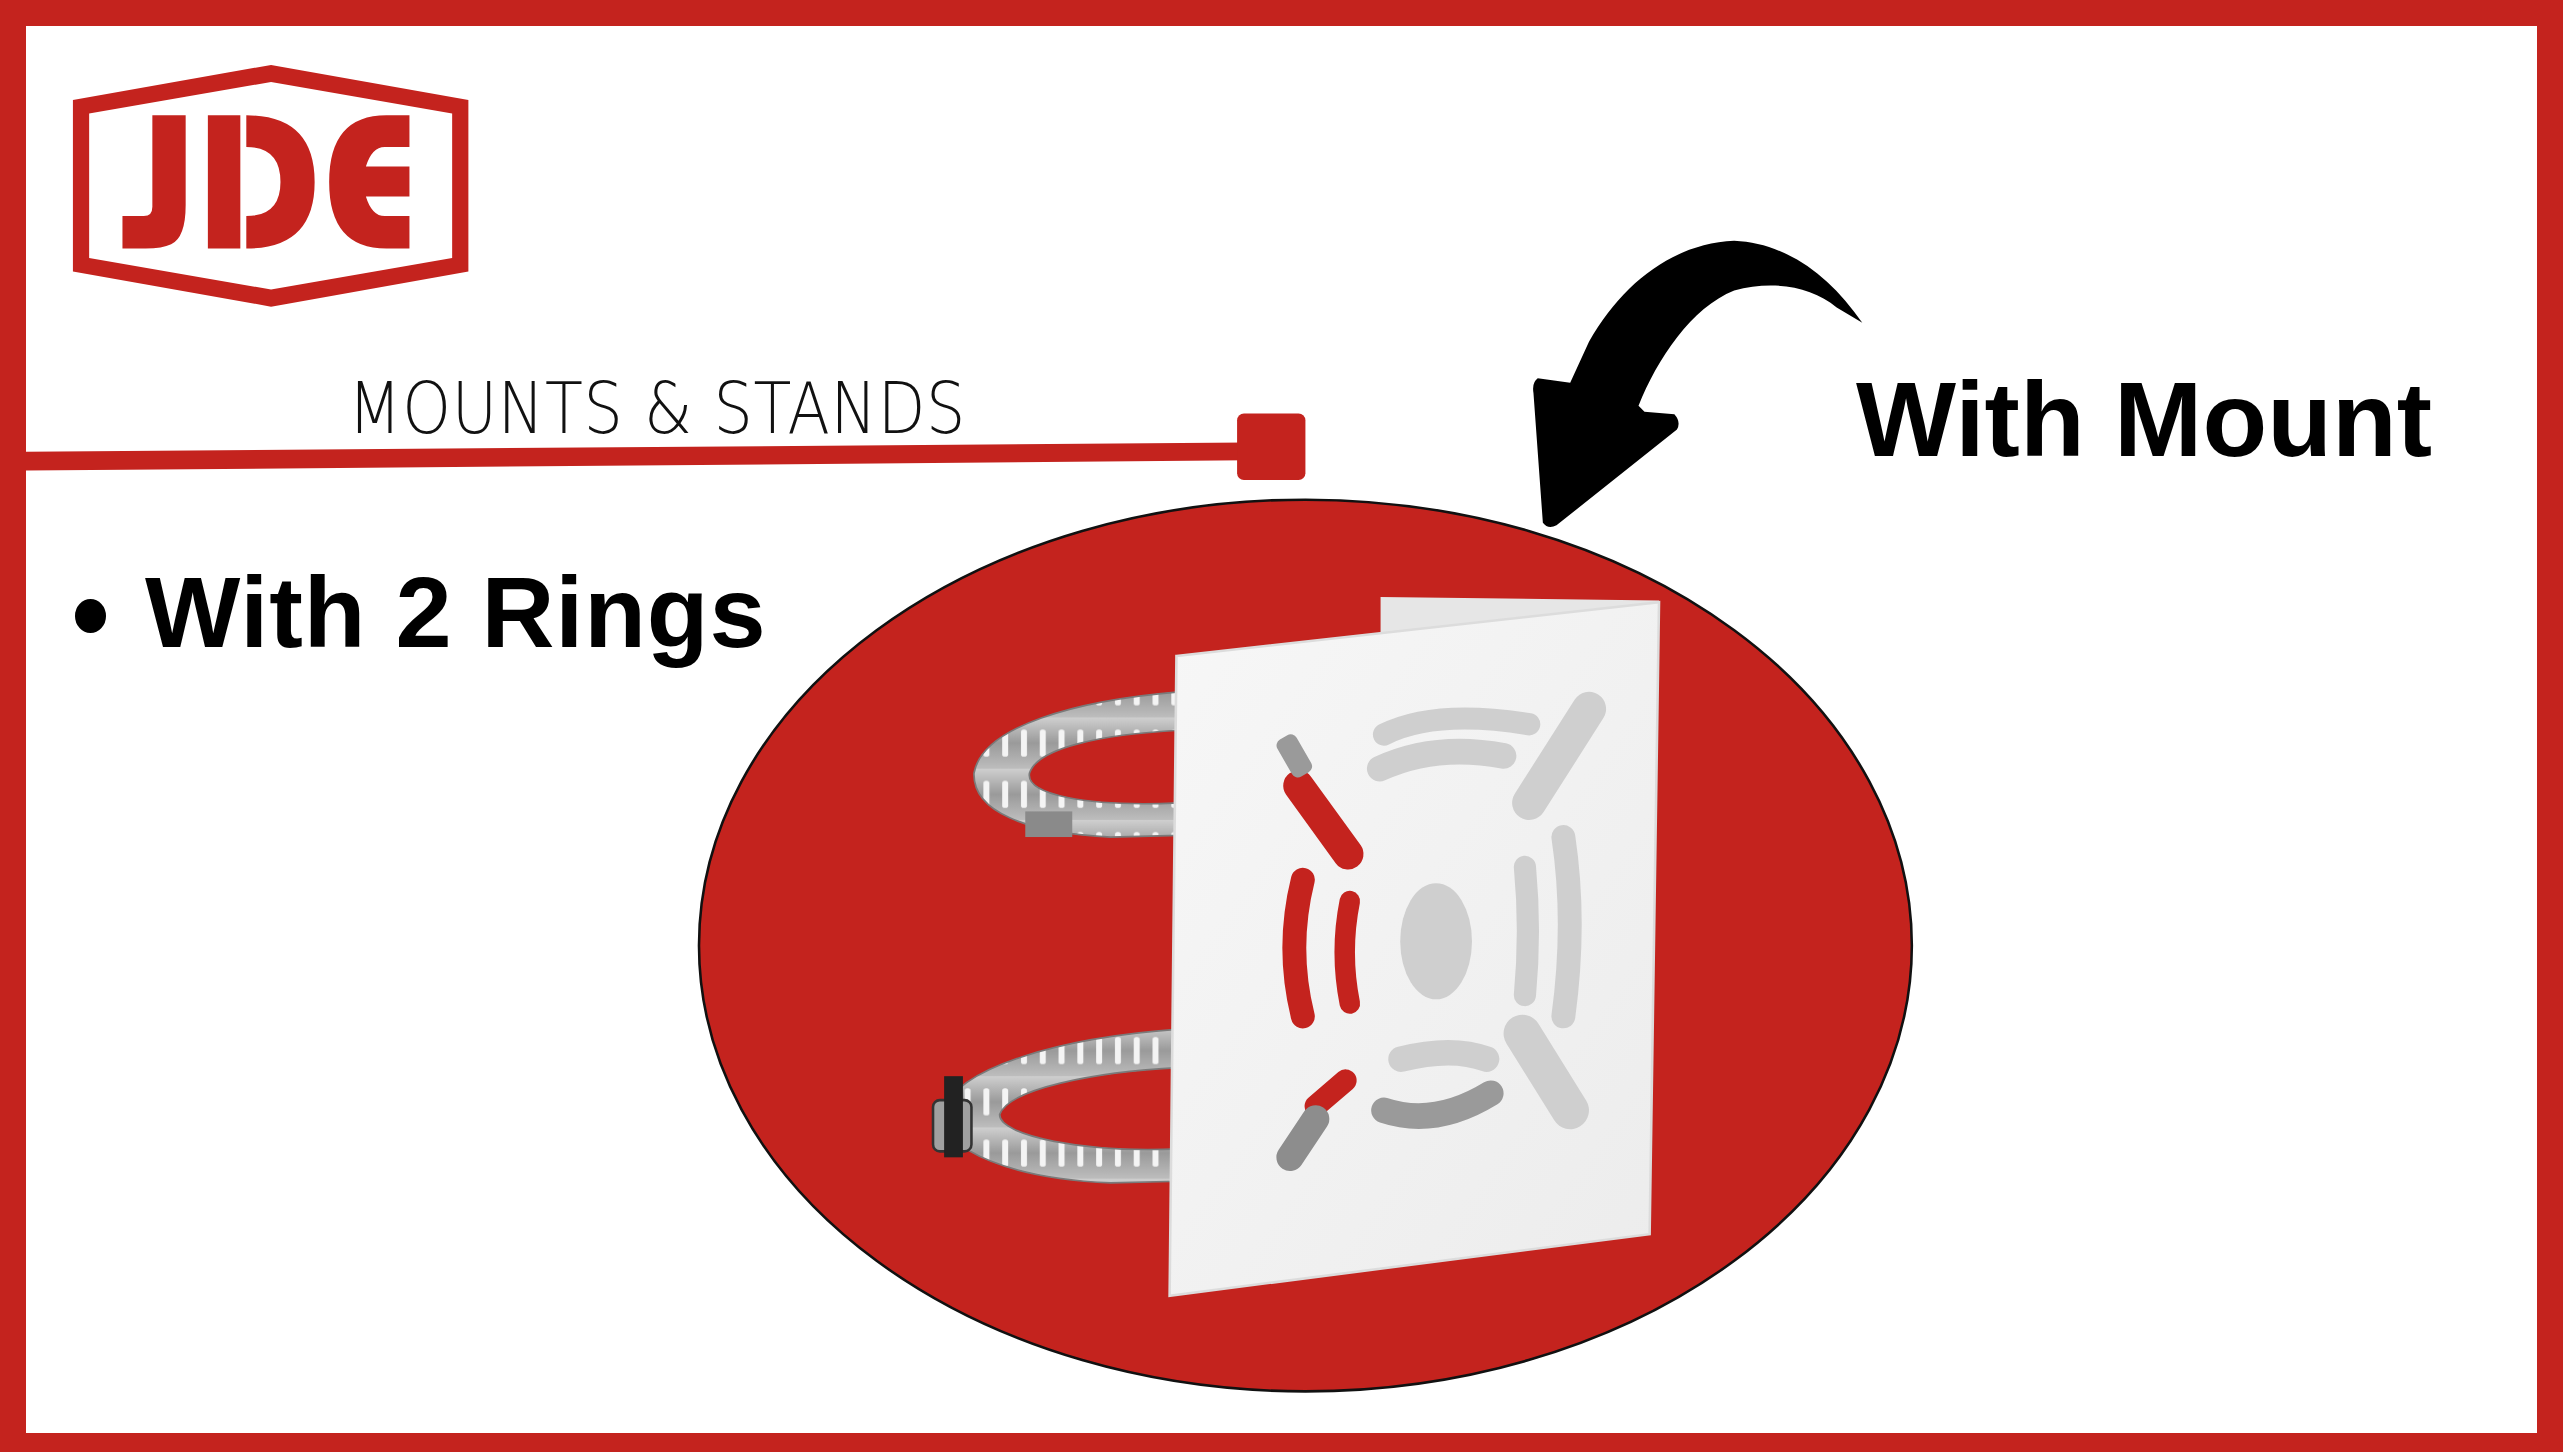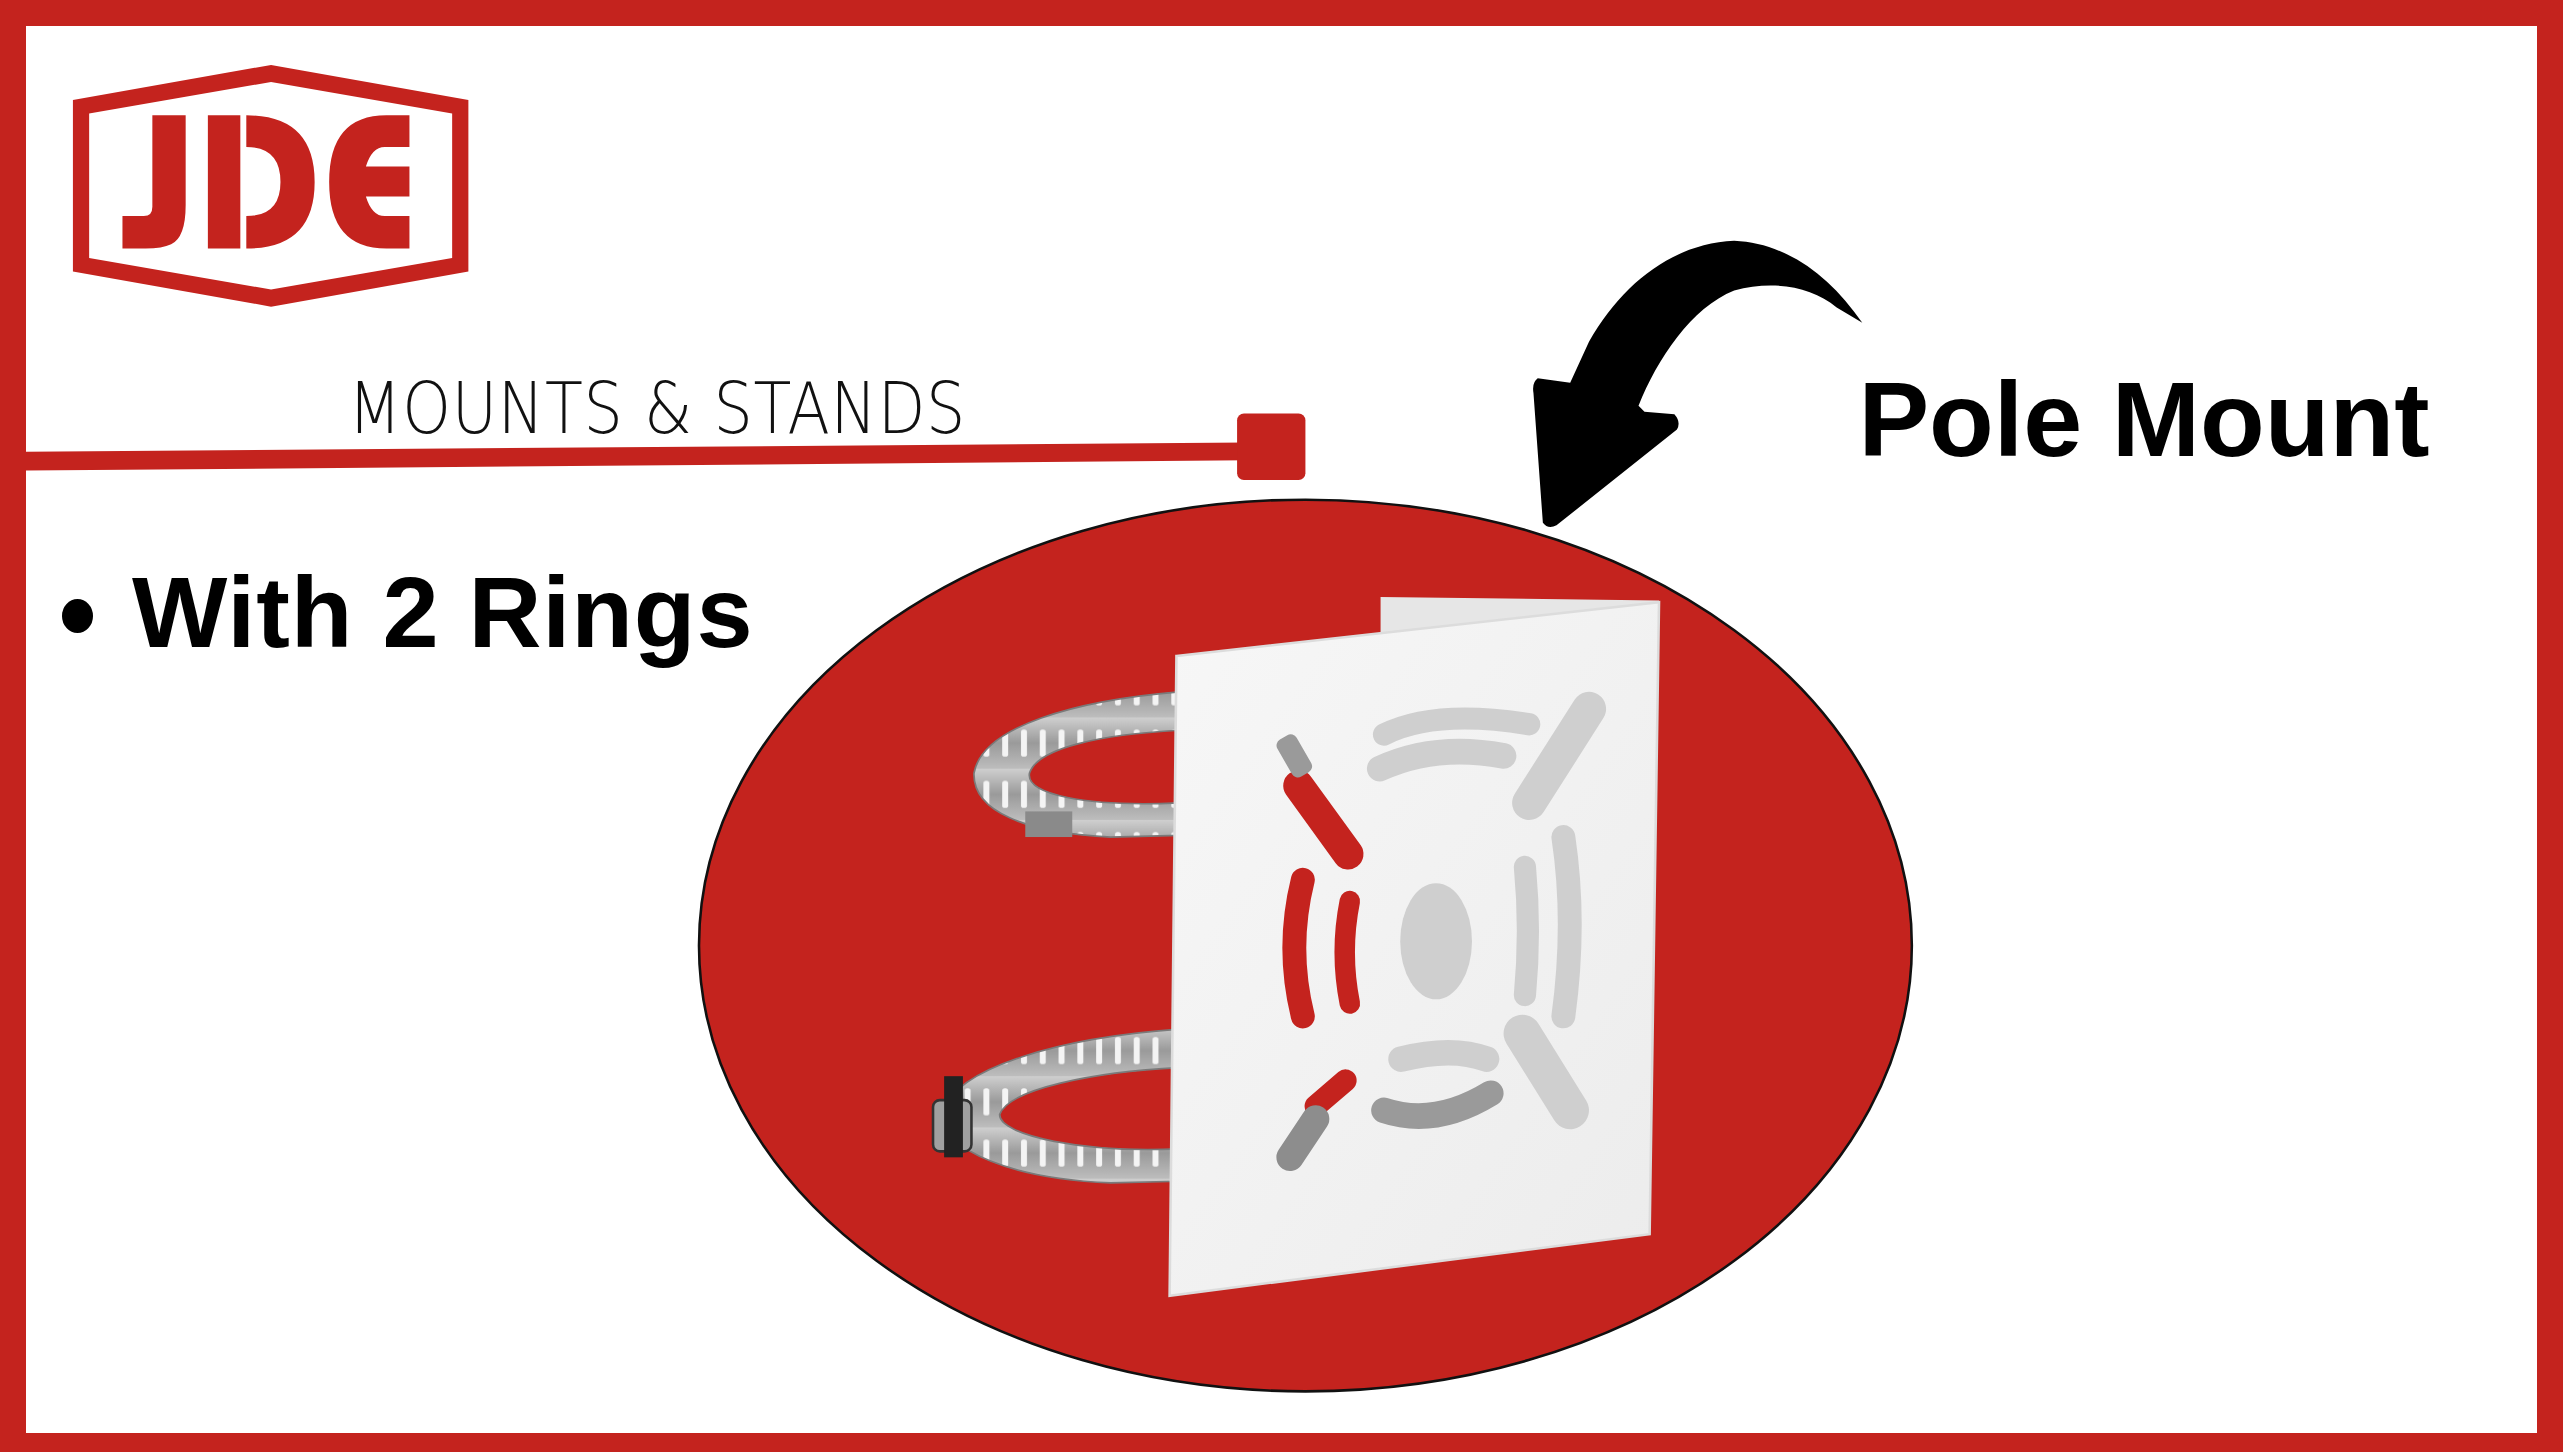--- a/index.html
+++ b/index.html
@@ -1,20 +1,20 @@
 <!DOCTYPE html>
 <html style="font-size:13.7px"><head>
 <meta charset="utf-8">
 <style>
   html, body { margin: 0; padding: 0; }
   body { width: 2563px; height: 1452px; position: relative; overflow: hidden; background: #ffffff; font-family: "Liberation Sans", sans-serif; }
   .frame { position: absolute; left: 0; top: 0; width: 2563px; height: 1452px; box-sizing: border-box; border-style: solid; border-color: #C4231E; border-width: 26px 26px 19.7px 26px; pointer-events: none; }
   .art { position: absolute; left: 0; top: 0; width: 2563px; height: 1452px; }
   .subtitle { position: absolute; left: 348px; top: 366px; font-family: "DejaVu Sans", sans-serif; font-weight: 300; font-size: 72px; letter-spacing: 0.9px; color: #111; white-space: nowrap; transform: scaleX(0.86); transform-origin: left top; }
-  .bullet-row { position: absolute; left: 62px; top: 555px; display: flex; align-items: center; white-space: nowrap; justify-content: flex-end; }
+  .bullet-row { position: absolute; left: 75px; top: 555px; display: flex; align-items: center; white-space: nowrap; justify-content: flex-end; }
   .bullet-dot { width: 31px; height: 34px; border-radius: 50%; background: #000; margin-right: 39px; margin-top: 6.8px; }
   .bullet-text { font-family: "Liberation Sans", sans-serif; font-weight: 700; font-size: 101px; color: #000; letter-spacing: 0.9px; }
   .heading { position: absolute; left: 1811px; top: 342px; width: 666px; text-align: center; font-family: "Liberation Sans", sans-serif; font-weight: 700; font-size: 106px; line-height: 154px; color: #000; }
   .heading div { white-space: nowrap; }
 </style>
 </head>
 <body>
 
 <svg class="art" width="2563" height="1452" viewBox="0 0 3000 1700" xmlns="http://www.w3.org/2000/svg">
   <defs>
@@ -87,15 +87,15 @@
 <div class="frame"></div>
 
 <div class="subtitle">MOUNTS &amp; STANDS</div>
 
 <div class="bullet-row">
   <span class="bullet-dot"></span>
   <span class="bullet-text">With 2 Rings</span>
 </div>
 
 <div class="heading">
-  <div>Pole Mount</div>
+  <div>With Mount</div>
 </div>
 
 
 </body></html>

